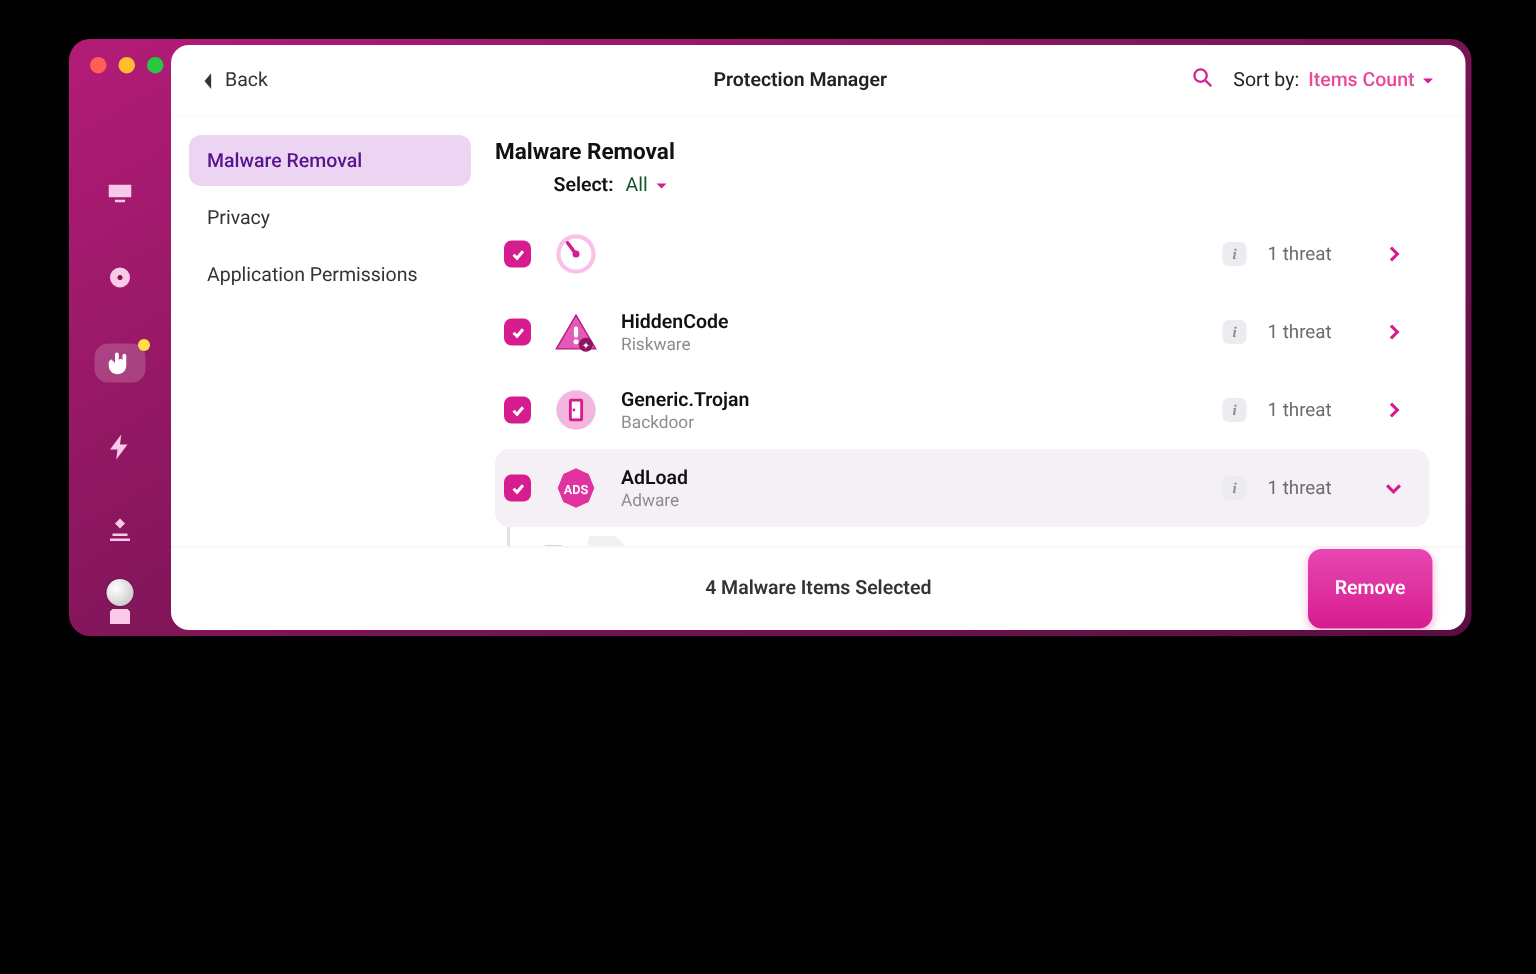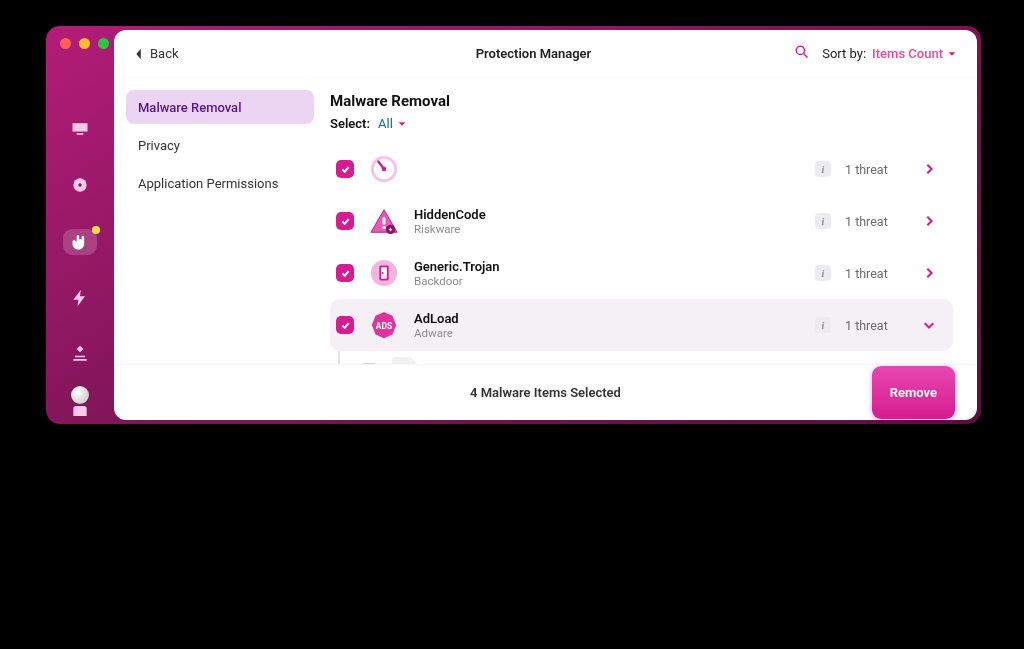--- a/index.html
+++ b/index.html
@@ -116,23 +116,23 @@
   }
 
   .main-col {
     flex:1; padding: 14px 20px 0 10px;
     display:flex; flex-direction:column;
     min-height:0;
   }
   .section-title { font-size: 15px; font-weight: 700; color:#111; margin-bottom:6px; }
   .section-desc { font-size: 12.5px; color:#8c8c93; line-height:1.45; max-width: 430px; margin-bottom:16px; }
 
-  .select-row { font-size:13px; margin-bottom:12px; display:flex; gap:8px; align-items:flex-start;}
+  .select-row { font-size:13px; margin-bottom:12px; display:flex; gap:8px; align-items:flex-start;margin-left:39px;}
   .select-row .lbl { font-weight:600; color:#111; }
-  .select-row .val { color:#0369a1; display:flex; align-items:center; gap:4px; cursor:pointer;}
+  .select-row .val { color:#14532d; display:flex; align-items:center; gap:4px; cursor:pointer;}
   .select-row .val svg { width:10px;height:10px; fill:#d61c8e; }
 
   .threat-list { flex:1; overflow:auto; padding-right:4px;}
 
   .threat-row {
     display:flex; align-items:center; gap:14px;
     padding: 10px 14px 10px 6px;
     border-radius:10px;
     min-height: 52px;
   }

